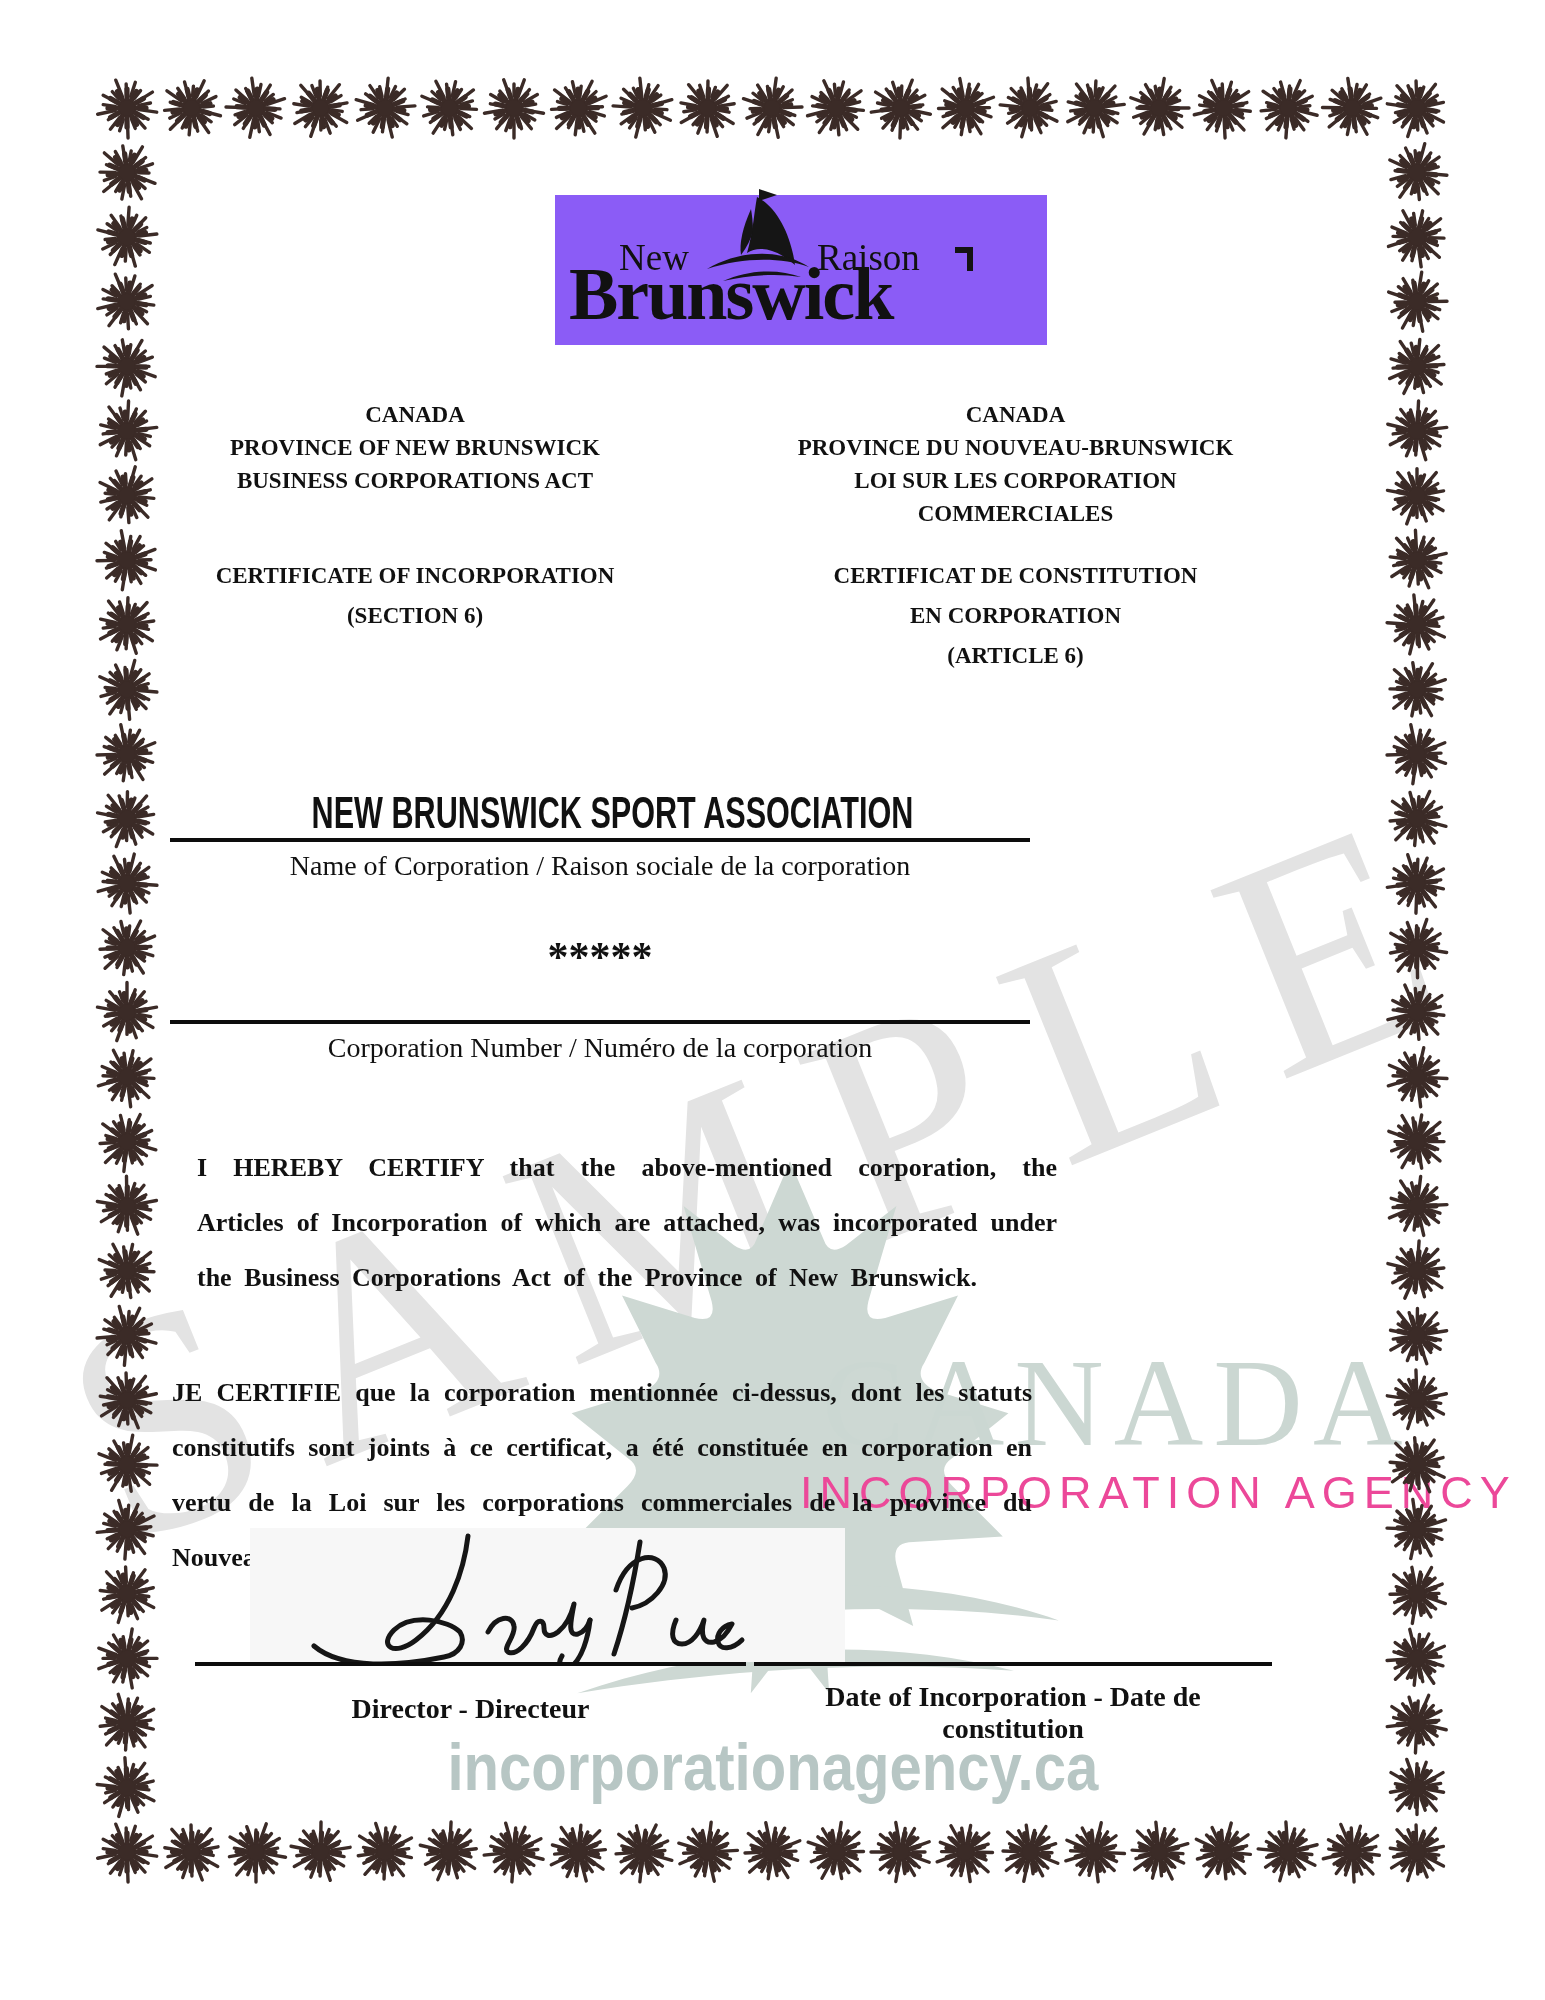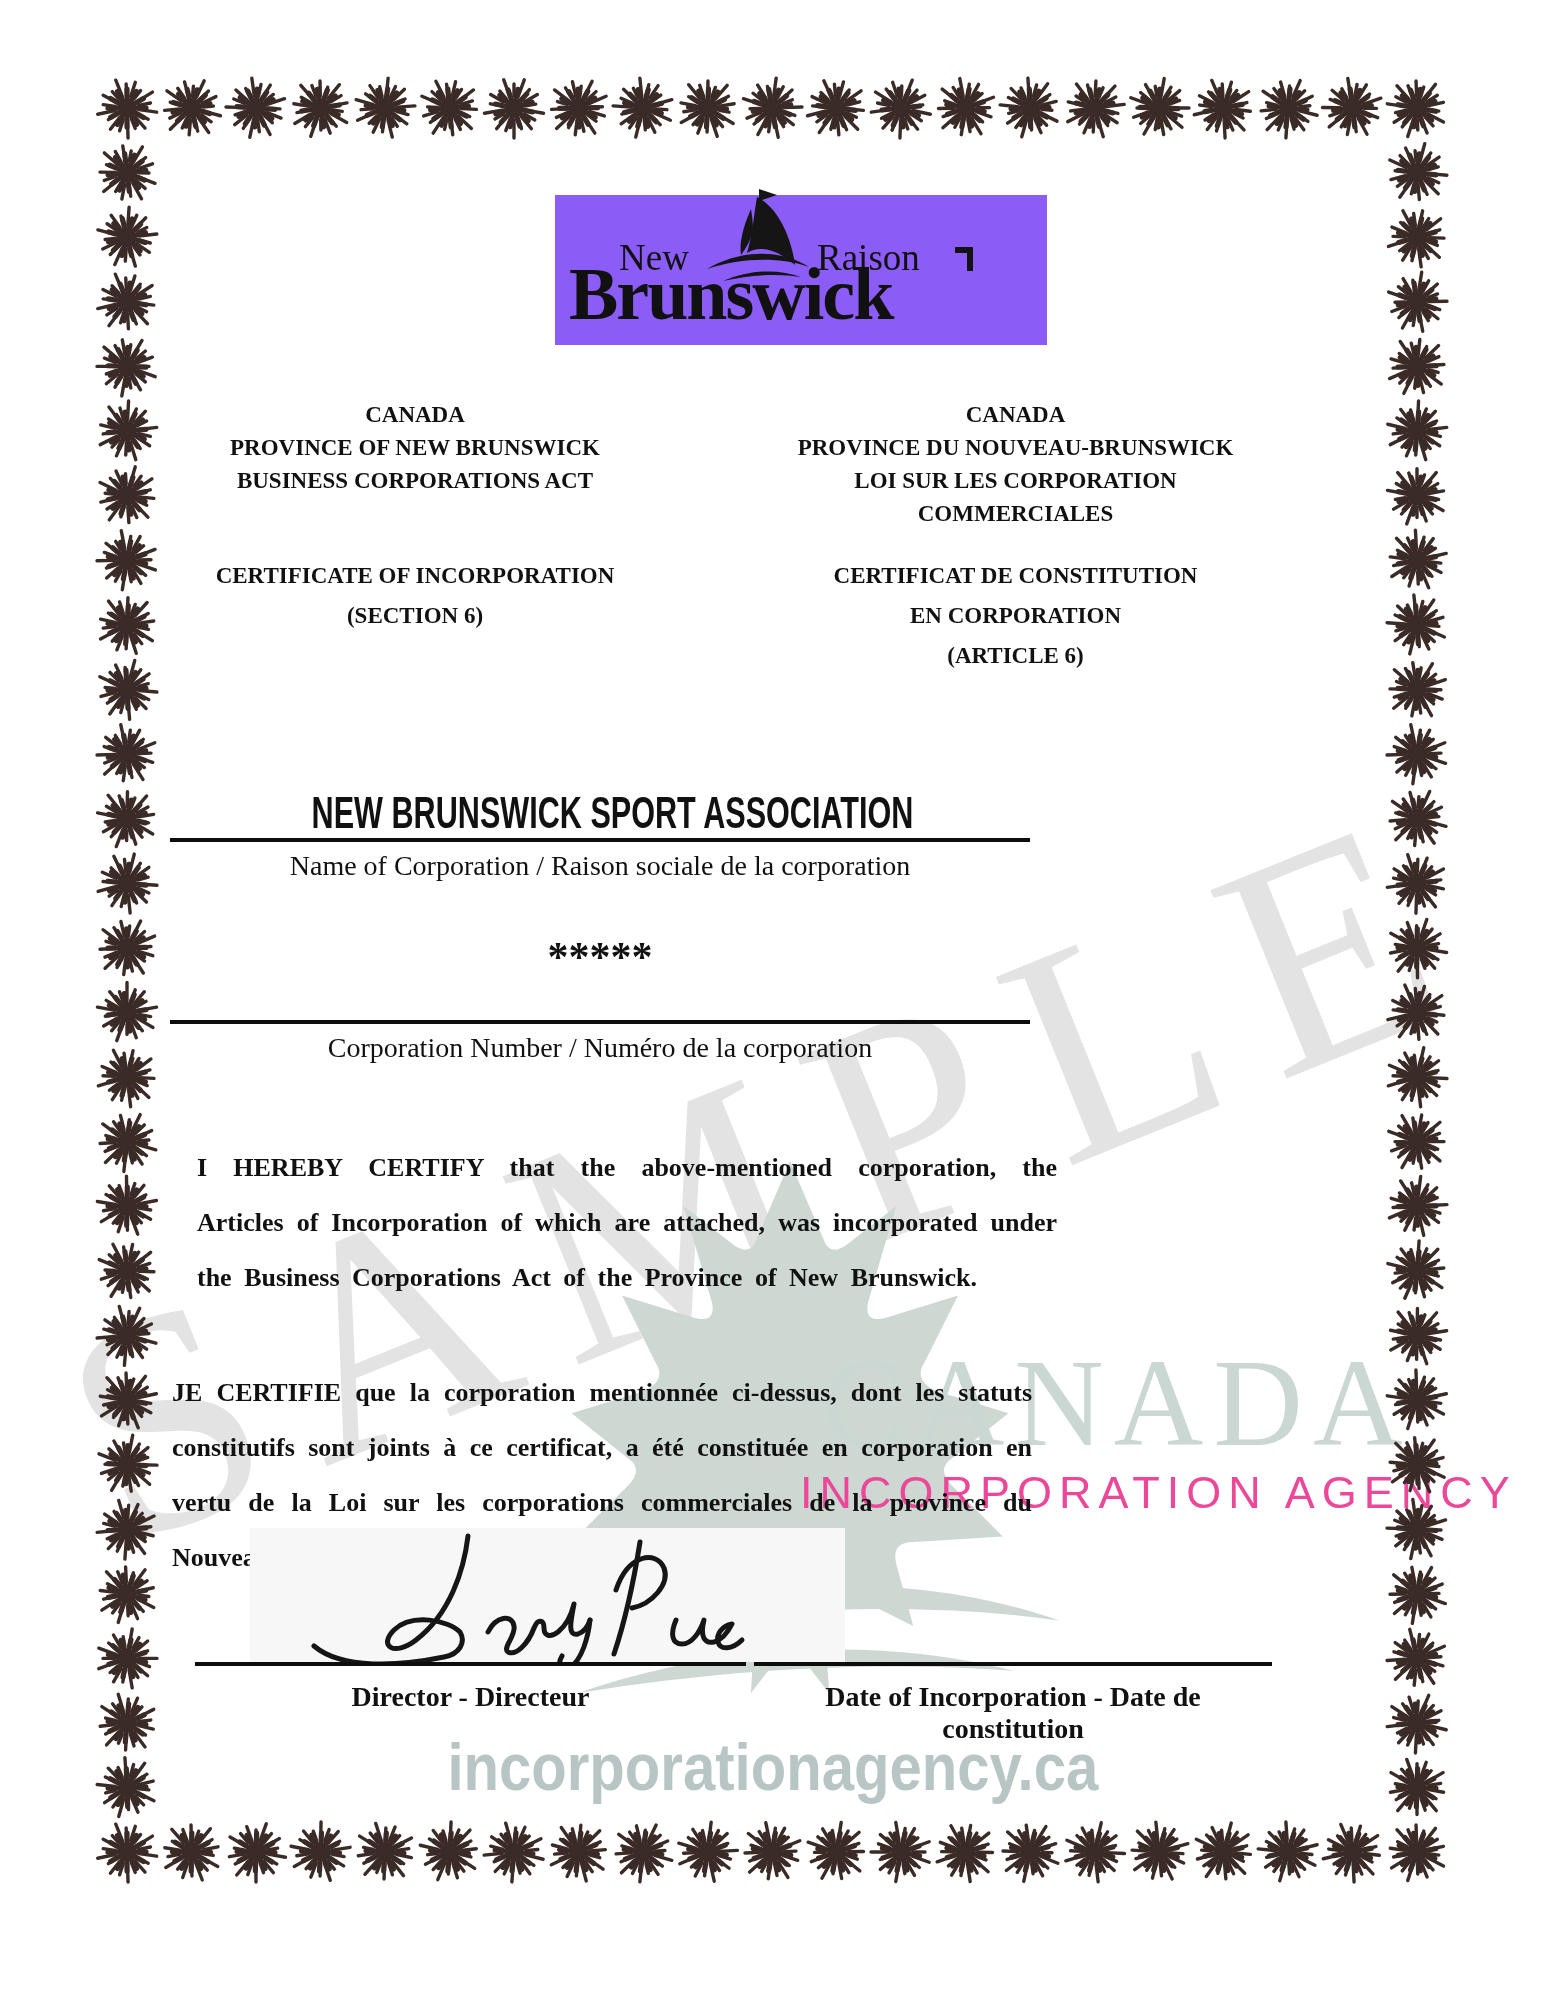--- a/index.html
+++ b/index.html
@@ -54,21 +54,21 @@
   .para{position:absolute;left:172px;width:860px;font-weight:700;font-size:26px;
         line-height:55px;text-align:justify;word-spacing:6px;}
   .para-en{top:1140px;margin-left:25px;}
   .para-fr{top:1365px;}
 
   .sig-box{left:250px;top:1528px;width:595px;height:134px;background:#f7f7f7;}
   .date-line{left:720px;top:1594px;width:540px;text-align:center;font-weight:700;font-size:27px;}
   .rule-left{left:195px;top:1662px;width:551px;}
   .rule-right{left:754px;top:1662px;width:518px;}
   .sign-label{position:absolute;top:1681px;text-align:center;font-weight:700;font-size:28px;}
-  .dir-label{left:195px;width:551px;}
+  .dir-label{left:195px;width:551px;margin-top:12px;}
   .dateinc-label{left:754px;width:518px;}
 
   .site{left:0;top:1734px;width:1545px;text-align:center;
         font-family:"Liberation Sans",sans-serif;font-weight:700;font-size:66px;
         color:#b7c6c4;line-height:1;}
   .site .squeeze{display:inline-block;transform:scaleX(.88);transform-origin:center;white-space:nowrap;}
 </style>
 </head>
 <body>
 

